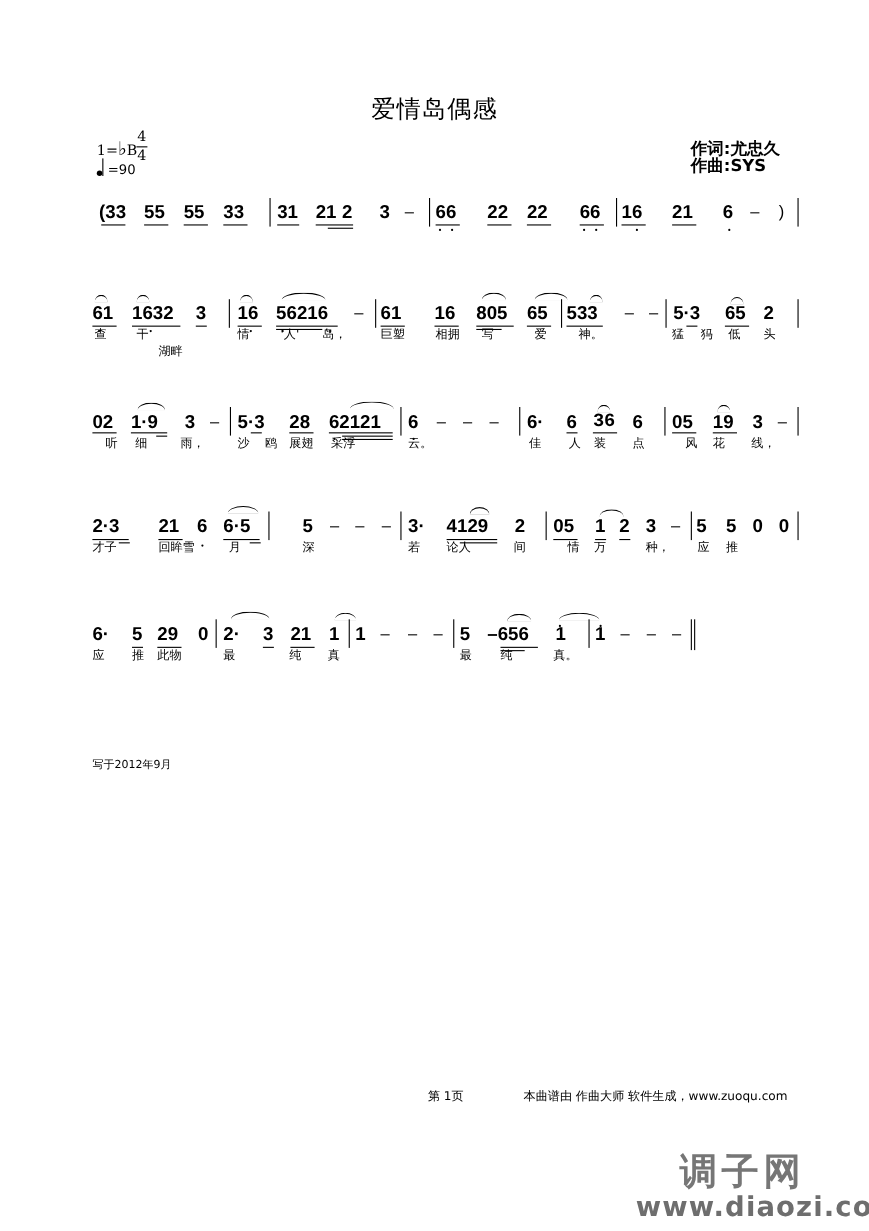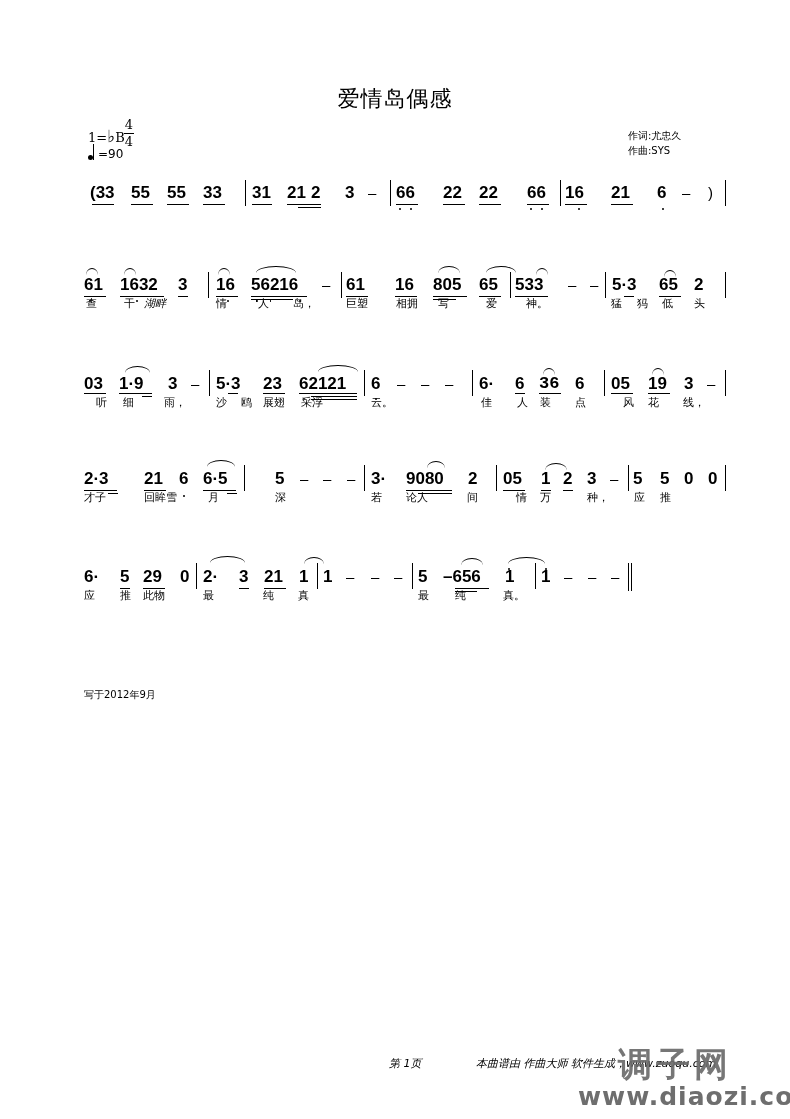--- a/index.html
+++ b/index.html
@@ -6,30 +6,30 @@
   body{width:790px;height:1119px;position:relative;overflow:hidden;font-family:"DejaVu Sans",sans-serif;color:#000;}
   .abs{position:absolute;}
   .title{left:0;width:790px;top:84px;text-align:center;font-family:"DejaVu Sans",sans-serif;font-size:22px;letter-spacing:1px;}
   .key{left:88px;top:126px;font-family:"DejaVu Serif",serif;font-size:13px;}
   .flat{font-size:17px;font-family:"DejaVu Sans",sans-serif;}
   .frac{position:absolute;left:124px;top:118px;font-family:"DejaVu Serif",serif;font-size:13px;line-height:14px;text-align:center;width:10px;}
   .frac .bar{border-top:1px solid #000;margin:1px 0;}
   .tempo{left:88px;top:144px;font-size:12px;font-family:"DejaVu Sans",sans-serif;}
   .notehead{display:inline-block;width:5px;height:5px;background:#000;border-radius:50%;margin-right:1px;vertical-align:-2px;}
   .stem{display:inline-block;width:1px;height:16px;background:#000;margin-left:-1px;margin-right:4px;vertical-align:-2px;}
-  .credits{left:628px;top:128px;font-size:10px;line-height:15px;}
+  .credits{left:628px;top:128px;font-size:15px;line-height:15px;font-weight:bold;}
   .note{position:absolute;font-family:"Liberation Sans",sans-serif;font-weight:bold;font-size:17px;line-height:18px;white-space:pre;}
   .ul{position:absolute;height:0;border-top:1.5px solid #000;}
   .dot{position:absolute;width:2px;height:2px;background:#000;border-radius:1px;}
   .bar-line{position:absolute;width:1px;background:#000;}
   .slur{position:absolute;border-top:1.2px solid #000;border-radius:50% 50% 0 0 / 100% 100% 0 0;height:6px;}
   .lyric{position:absolute;font-size:11px;line-height:12px;white-space:pre;}
   .dash{position:absolute;font-family:"Liberation Sans",sans-serif;font-size:15px;line-height:18px;}
   .footnote{left:84px;top:688px;font-size:10px;}
-  .footer{top:1056px;font-size:11px;font-style:italic;}
+  .footer{top:989px;font-size:11px;}
   .wm1{left:618px;top:1042px;font-size:34px;font-weight:bold;color:#6b6b6b;letter-spacing:4px;opacity:0.92;}
   .wm2{left:578px;top:1082px;font-size:25px;font-weight:bold;color:#6e6e6e;letter-spacing:1px;}
 </style>
 </head>
 <body>
 
 <div class="abs title">爱情岛偶感</div>
 
 <div class="abs key">
   <span>1=</span><span class="flat">♭</span><span>B</span>
@@ -78,39 +78,39 @@
     <div class="note" style="left:433px;top:276px;">805</div>
     <div class="note" style="left:479px;top:276px;">65</div>
     <div class="note" style="left:515px;top:276px;">533</div>
     <div class="dash" style="left:568px;top:276px;">–</div>
     <div class="dash" style="left:590px;top:276px;">–</div>
     <div class="note" style="left:612px;top:276px;">5·3</div>
     <div class="note" style="left:659px;top:276px;">65</div>
     <div class="note" style="left:694px;top:276px;">2</div>
     <div class="lyric" style="left:86px;top:298px;">查</div>
     <div class="lyric" style="left:124px;top:298px;">干</div>
-    <div class="lyric" style="left:144px;top:298px;font-style:italic;">湖畔</div>
+    <div class="lyric" style="left:144px;top:314px;">湖畔</div>
     <div class="lyric" style="left:216px;top:298px;">情</div>
     <div class="lyric" style="left:255px;top:298px;">'人'</div>
     <div class="lyric" style="left:293px;top:298px;">岛，</div>
     <div class="lyric" style="left:346px;top:298px;">巨塑</div>
     <div class="lyric" style="left:396px;top:298px;">相拥</div>
     <div class="lyric" style="left:438px;top:298px;">写</div>
     <div class="lyric" style="left:486px;top:298px;">爱</div>
     <div class="lyric" style="left:526px;top:298px;">神。</div>
     <div class="lyric" style="left:611px;top:298px;">猛</div>
     <div class="lyric" style="left:637px;top:298px;">犸</div>
     <div class="lyric" style="left:662px;top:298px;">低</div>
     <div class="lyric" style="left:694px;top:298px;">头</div>
-    <div class="note" style="left:84px;top:375px;">03</div>
+    <div class="note" style="left:84px;top:375px;">02</div>
     <div class="note" style="left:119px;top:375px;">1·9</div>
     <div class="note" style="left:168px;top:375px;">3</div>
     <div class="dash" style="left:191px;top:375px;">–</div>
     <div class="note" style="left:216px;top:375px;">5·3</div>
-    <div class="note" style="left:263px;top:375px;">23</div>
+    <div class="note" style="left:263px;top:375px;">28</div>
     <div class="note" style="left:299px;top:375px;">62121</div>
     <div class="note" style="left:371px;top:375px;">6</div>
     <div class="dash" style="left:397px;top:375px;">–</div>
     <div class="dash" style="left:421px;top:375px;">–</div>
     <div class="dash" style="left:445px;top:375px;">–</div>
     <div class="note" style="left:479px;top:375px;">6·</div>
     <div class="note" style="left:515px;top:375px;">6</div>
     <div class="note" style="left:539px;top:375px;font-family:Liberation Mono, monospace;">36</div>
     <div class="note" style="left:575px;top:375px;">6</div>
     <div class="note" style="left:611px;top:375px;">05</div>
@@ -134,21 +134,21 @@
     <div class="lyric" style="left:683px;top:397px;">线，</div>
     <div class="note" style="left:84px;top:470px;">2·3</div>
     <div class="note" style="left:144px;top:470px;">21</div>
     <div class="note" style="left:179px;top:470px;">6</div>
     <div class="note" style="left:203px;top:470px;">6·5</div>
     <div class="note" style="left:275px;top:470px;">5</div>
     <div class="dash" style="left:300px;top:470px;">–</div>
     <div class="dash" style="left:323px;top:470px;">–</div>
     <div class="dash" style="left:347px;top:470px;">–</div>
     <div class="note" style="left:371px;top:470px;">3·</div>
-    <div class="note" style="left:406px;top:470px;">9080</div>
+    <div class="note" style="left:406px;top:470px;">4129</div>
     <div class="note" style="left:468px;top:470px;">2</div>
     <div class="note" style="left:503px;top:470px;">05</div>
     <div class="note" style="left:541px;top:470px;">1</div>
     <div class="note" style="left:563px;top:470px;">2</div>
     <div class="note" style="left:587px;top:470px;">3</div>
     <div class="dash" style="left:610px;top:470px;">–</div>
     <div class="note" style="left:633px;top:470px;">5</div>
     <div class="note" style="left:660px;top:470px;">5</div>
     <div class="note" style="left:684px;top:470px;">0</div>
     <div class="note" style="left:708px;top:470px;">0</div>

